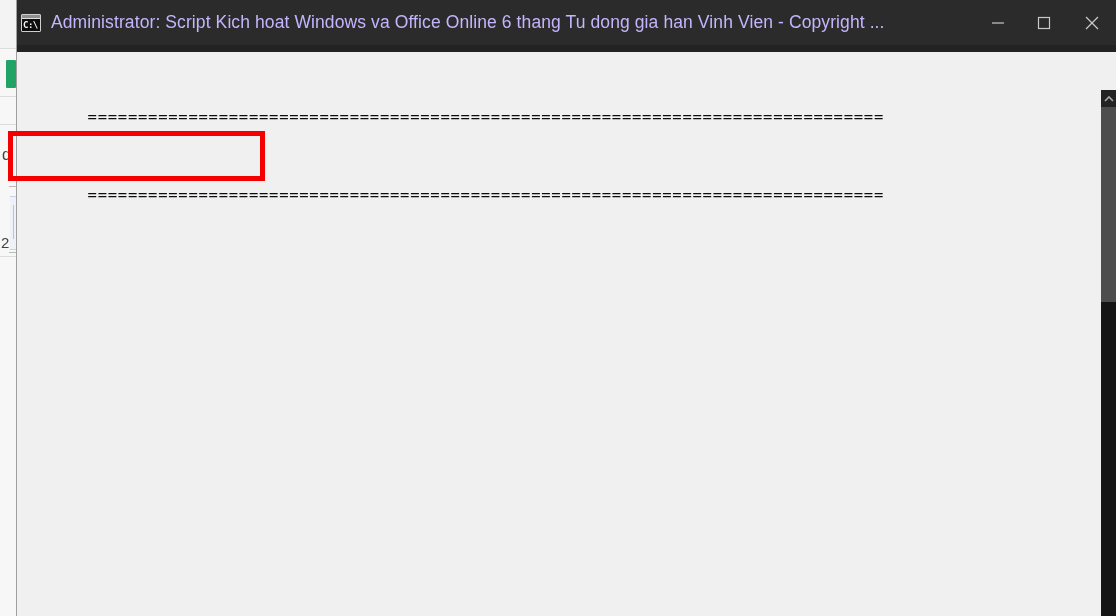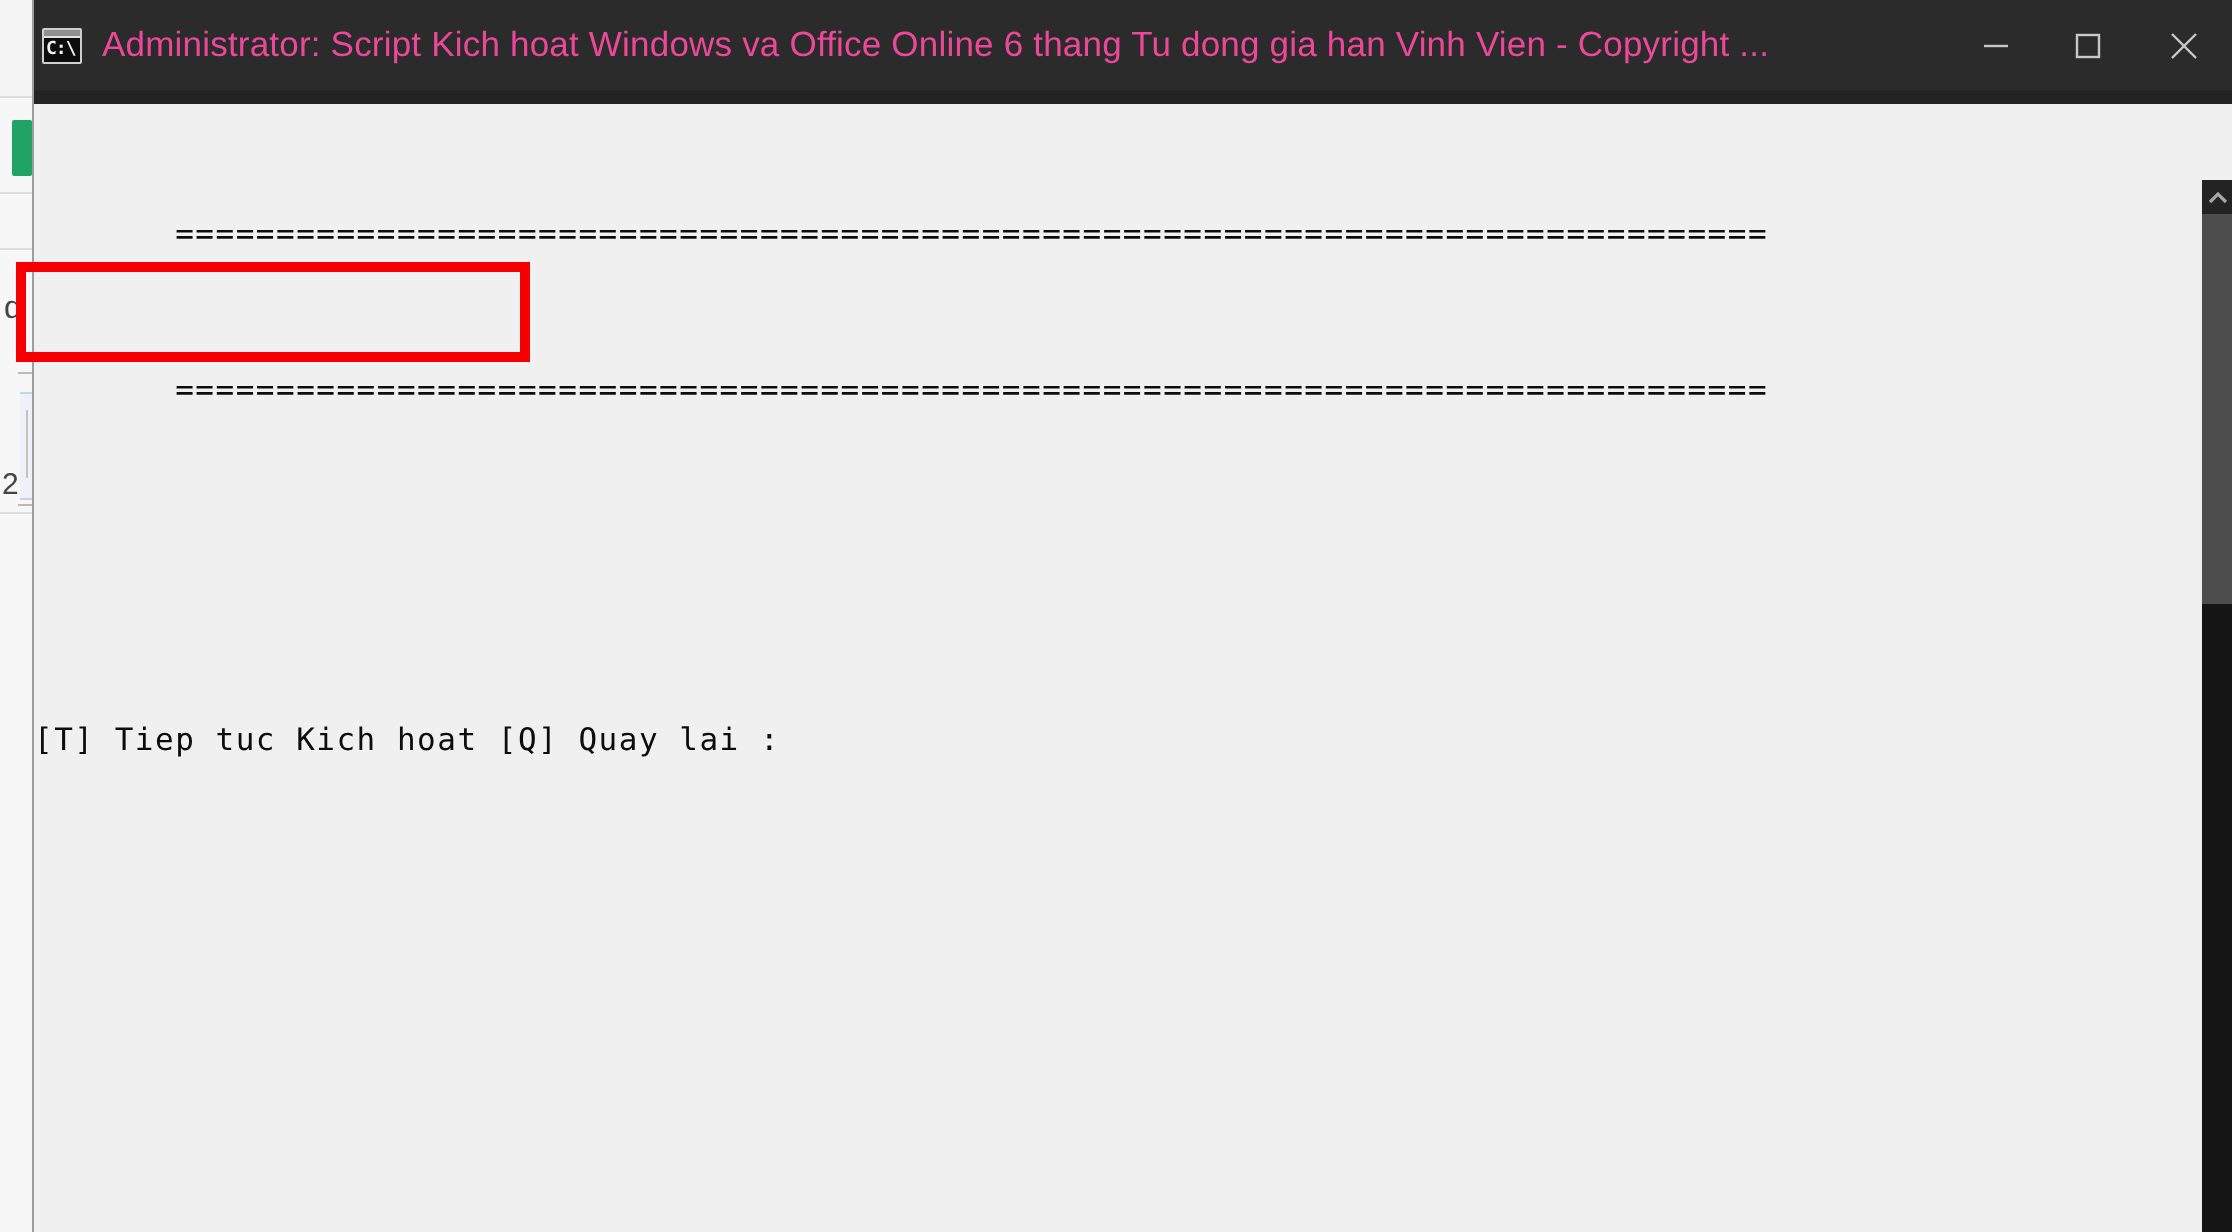--- a/index.html
+++ b/index.html
@@ -131,21 +131,21 @@
     top: 4px;
     font-family: "DejaVu Sans Mono", monospace;
     font-size: 9px;
     font-weight: bold;
     line-height: 12px;
     color: #f2f2f2;
     letter-spacing: -0.5px;
   }
   .titlebar-title {
     flex: 1 1 auto;
-    color: #ec4899;
+    color: #c4b5fd;
     font-size: 17.5px;
     font-family: "Liberation Sans", sans-serif;
     white-space: nowrap;
     overflow: hidden;
     text-overflow: clip;
     letter-spacing: 0.1px;
     padding-right: 10px;
   }
   .win-controls {
     flex: 0 0 auto;
@@ -287,21 +287,20 @@
       </div>
     </div>
 
     <div class="console-body">
       <div class="console-topband"></div>
 
       <div class="console-text">
         <div class="console-line">       ===============================================================================</div>
         <div class="console-line">       ===============================================================================</div>
         <div class="console-line blank"></div>
-        <div class="console-line line-prompt">[T] Tiep tuc Kich hoat [Q] Quay lai :</div>
       </div>
 
       <div class="scrollbar">
         <div class="sb-arrow">
           <svg width="10" height="8" viewBox="0 0 10 8" aria-hidden="true">
             <polyline points="1,6 5,2 9,6" fill="none" stroke="#a6a6a6" stroke-width="1.6"></polyline>
           </svg>
         </div>
         <div class="sb-thumb"></div>
       </div>

